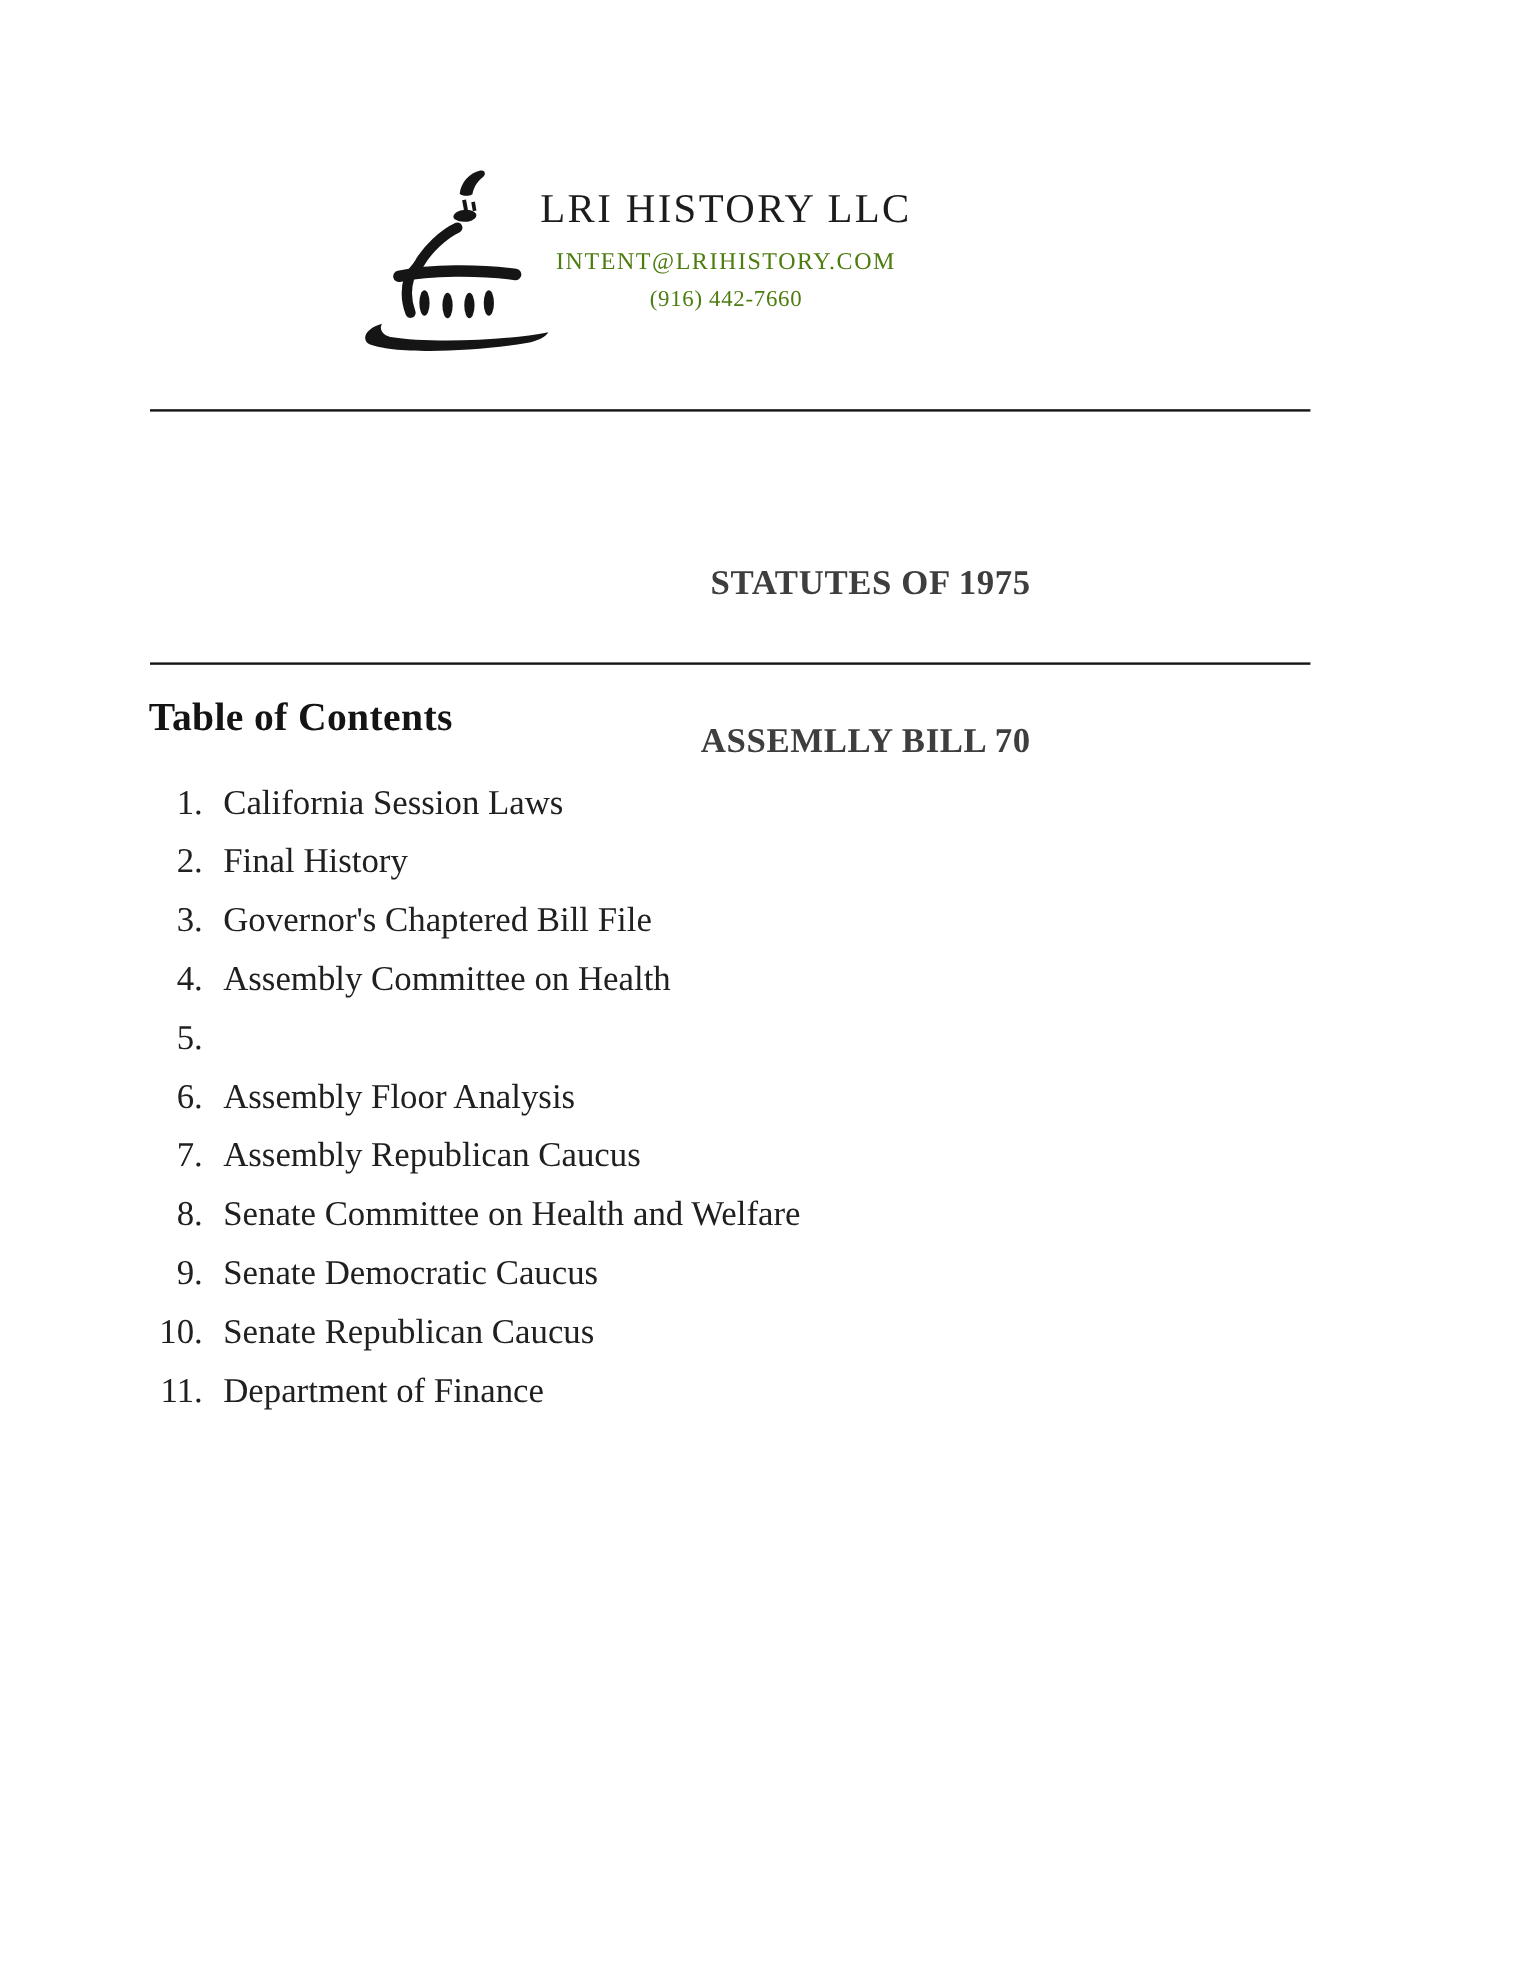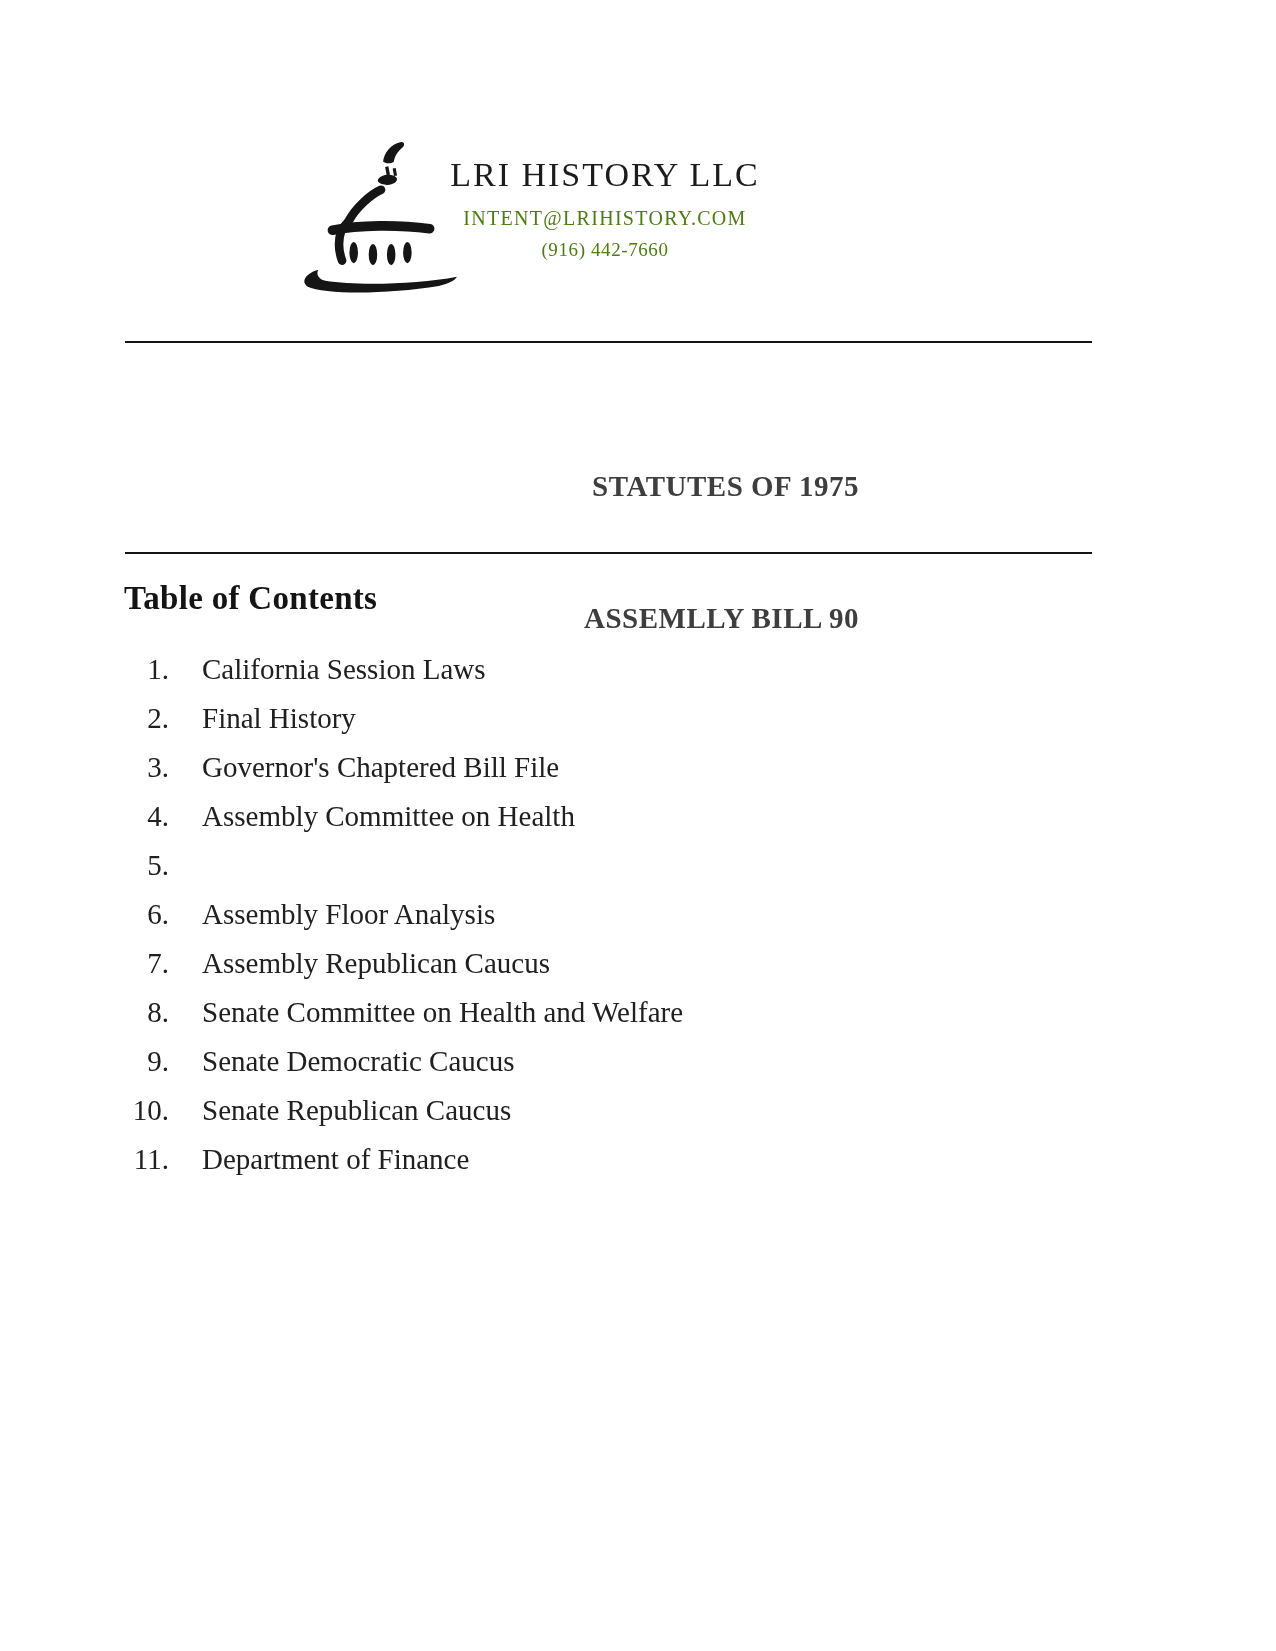--- a/index.html
+++ b/index.html
@@ -51,21 +51,21 @@
   .toc-list {
     position:absolute; left:125px; top:655px; width:950px;
     list-style:none;
   }
   .toc-item {
     display:flex; align-items:baseline;
     font-size:29px; line-height:29px;
     color:#202020; margin-bottom:20px;
   }
   .toc-num { flex:none; width:44px; text-align:right; }
-  .toc-label { margin-left:33px; }
+  .toc-label { margin-left:17px; }
 </style>
 </head>
 <body>
 
 <div class="page">
 
   <div class="logo">
     <svg viewBox="0 0 160 162" width="162" height="166" xmlns="http://www.w3.org/2000/svg">
       <g fill="#151515" stroke="none">
 
@@ -96,21 +96,21 @@
   <div class="company">
     <div class="company-name">LRI HISTORY LLC</div>
     <div class="contact-line first">INTENT@LRIHISTORY.COM</div>
     <div class="contact-line phone">(916) 442-7660</div>
   </div>
 
   <div class="rule rule-1"></div>
 
   <div class="case-info">
     <div>STATUTES OF 1975</div>
-    <div>ASSEMLLY BILL 90</div>
+    <div>ASSEMLLY BILL 70</div>
   </div>
 
   <div class="rule rule-2"></div>
 
   <div class="toc-title">Table of Contents</div>
 
   <ol class="toc-list">
     <li class="toc-item">
       <span class="toc-num">1.</span>
       <span class="toc-label">California Session Laws</span>

